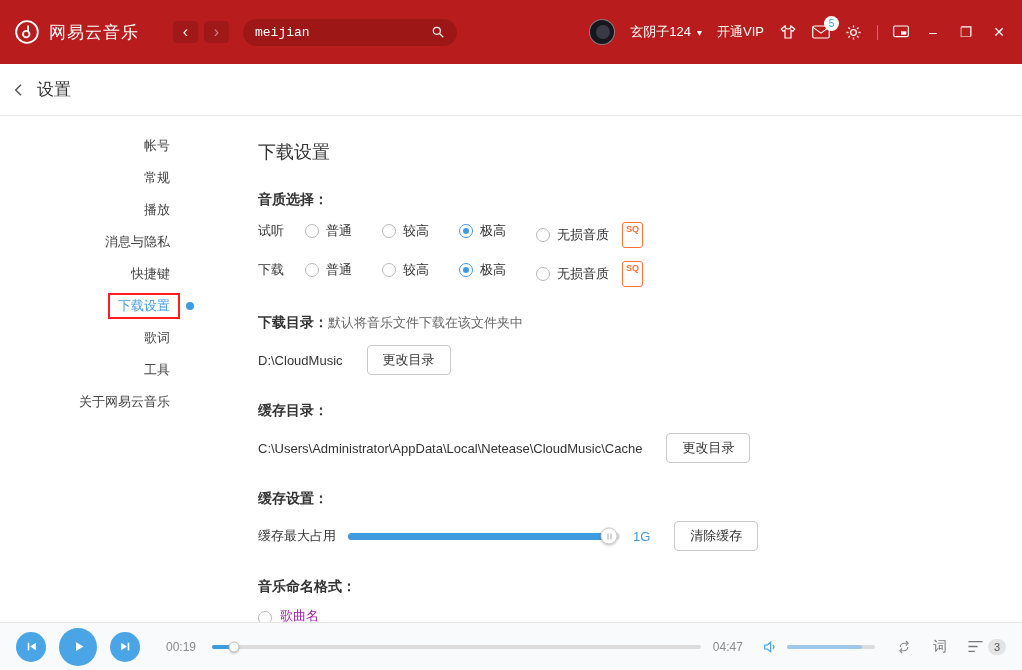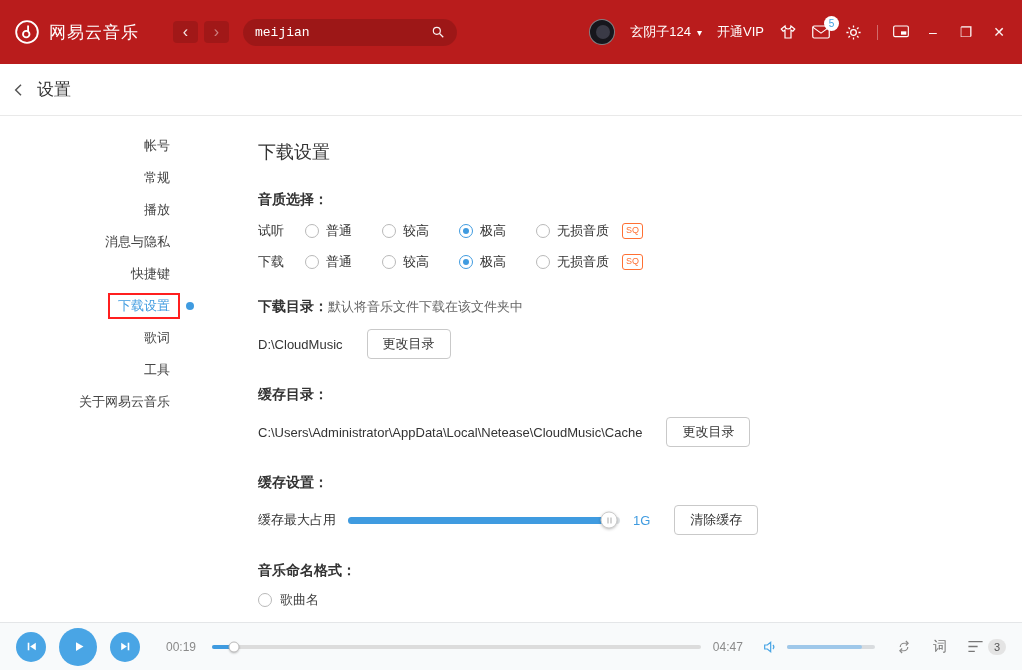--- a/index.html
+++ b/index.html
@@ -46,33 +46,33 @@
   .grp{margin-top:27px}
   .glabel{font-size:14px;font-weight:bold;color:#333}
   .desc{font-weight:400;color:#666;font-size:13px}
   .qrow{display:flex;align-items:flex-start;margin-top:13px;font-size:13px;color:#333}
   .qname{width:47px}
   .opt{display:flex;align-items:center;gap:7px;width:77px;cursor:pointer}
   .opt.wide{width:auto}
   .radio{width:14px;height:14px;border:1px solid #b9b9b9;border-radius:50%;background:#fff;position:relative;flex-shrink:0}
   .radio.on{border-color:#3f9be0}
   .radio.on::after{content:"";position:absolute;left:3px;top:3px;width:6px;height:6px;border-radius:50%;background:#3f9be0}
-  .sqbadge{margin-left:6px;border:1px solid #ff7033;color:#ff7033;font-size:9px;font-weight:normal;border-radius:3px;
-           padding:0 3px;height:16px;line-height:13px;display:inline-block}
+  .sqbadge{margin-left:6px;border:1px solid #ff7033;color:#ff7033;font-size:9px;font-weight:bold;border-radius:3px;
+           padding:0 3px;height:26px;line-height:13px;display:inline-block}
   .prow{display:flex;align-items:center;margin-top:13px;font-size:13px;color:#333}
   .btn{margin-left:24px;height:30px;padding:0 15px;border:1px solid #c9c9c9;border-radius:4px;background:#fff;
        font-size:13px;color:#333;cursor:pointer;font-family:inherit}
   .slider{width:272px;height:7px;background:#e0e4e7;border-radius:4px;margin-left:12px;position:relative;cursor:pointer}
   .fillbase{position:absolute;left:0;top:0;height:100%;border-radius:inherit}
   .sfill{background:#3f9be0}
   .shandle{position:absolute;top:50%;width:17px;height:17px;border-radius:50%;background:#fff;border:1px solid #ccc;
            box-shadow:0 1px 3px rgba(0,0,0,.25);transform:translate(-50%,-50%);display:flex;align-items:center;justify-content:center;gap:2px}
   .shandle i{width:1px;height:6px;background:#aaa}
   .sval{margin-left:13px;color:#3f9be0;font-size:13px}
-  .nrow{display:flex;align-items:center;gap:8px;margin-top:11px;font-size:13px;color:#404040;cursor:pointer}
+  .nrow{display:flex;align-items:flex-end;gap:8px;margin-top:11px;font-size:13px;color:#a21caf;cursor:pointer}
 
   
   .player{position:absolute;left:0;bottom:0;width:100%;height:48px;background:#f8fafb;border-top:1px solid #e4e6e8;
           display:flex;align-items:center;padding:0 16px}
   .pbtn{border-radius:50%;background:#49a5e5;display:flex;align-items:center;justify-content:center;cursor:pointer;flex-shrink:0}
   .pbtn.small{width:30px;height:30px}
   .pbtn.big{width:38px;height:38px;margin:0 13px}
   .time{font-size:12px;color:#8a8a8a;flex-shrink:0}
   .t1{margin-left:26px;margin-right:4px}
   .ptrack{flex:1;height:4px;background:#dcdcdc;border-radius:2px;margin:0 12px;position:relative;cursor:pointer}

